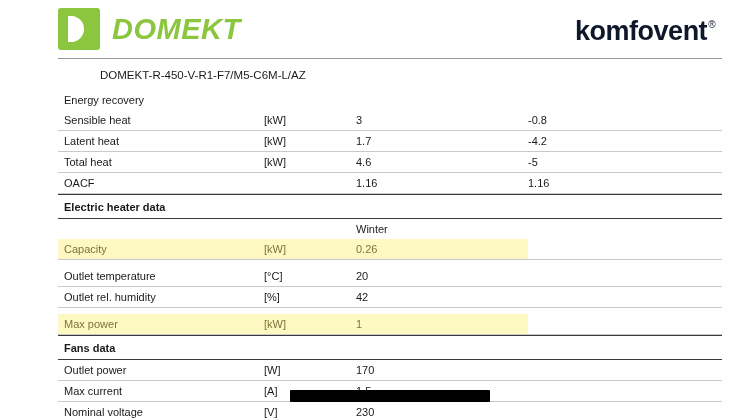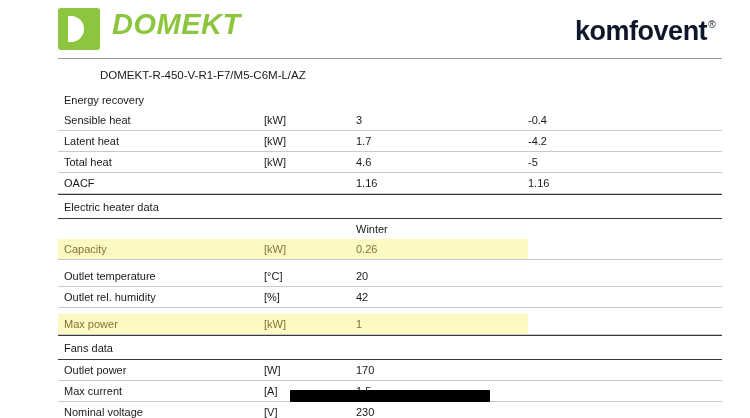--- a/index.html
+++ b/index.html
@@ -27,21 +27,21 @@
     position: relative;
     height: 58px;
     padding: 8px 30px 0 58px;
     box-sizing: border-box;
   }
   .logo-block {
     position: absolute;
     left: 58px;
     top: 8px;
     display: flex;
-    align-items: flex-start;
+    align-items: center;
   }
   .logo-mark {
     width: 42px;
     height: 42px;
     background: #8cc63e;
     border-radius: 3px;
     position: relative;
     display: inline-block;
   }
   .logo-mark::after {
@@ -116,21 +116,21 @@
     border-bottom: 1px solid #c9c9c9;
     vertical-align: middle;
     height: 11px;
   }
   .c-label { width: 200px; padding-left: 6px !important; }
   .c-unit  { width: 92px; }
   .c-v1    { width: 172px; }
   .c-v2    { width: auto; }
 
   .section-row td {
-    font-weight: normal;
+    font-weight: bold;
     border-bottom: 1px solid #3a3a3a;
     border-top: 1px solid #3a3a3a;
     padding-top: 6px !important;
     padding-bottom: 5px !important;
   }
 
   .plain td { border-bottom: none; }
   .hl-partial .c-label,
   .hl-partial .c-unit,
   .hl-partial .c-v1 { background: #fef9c3; color: #7d7436; }
@@ -168,21 +168,21 @@
       <tr class="plain">
         <td class="c-label">Energy recovery</td>
         <td class="c-unit"></td>
         <td class="c-v1"></td>
         <td class="c-v2"></td>
       </tr>
       <tr>
         <td class="c-label">Sensible heat</td>
         <td class="c-unit">[kW]</td>
         <td class="c-v1">3</td>
-        <td class="c-v2">-0.4</td>
+        <td class="c-v2">-0.8</td>
       </tr>
       <tr>
         <td class="c-label">Latent heat</td>
         <td class="c-unit">[kW]</td>
         <td class="c-v1">1.7</td>
         <td class="c-v2">-4.2</td>
       </tr>
       <tr>
         <td class="c-label">Total heat</td>
         <td class="c-unit">[kW]</td>

